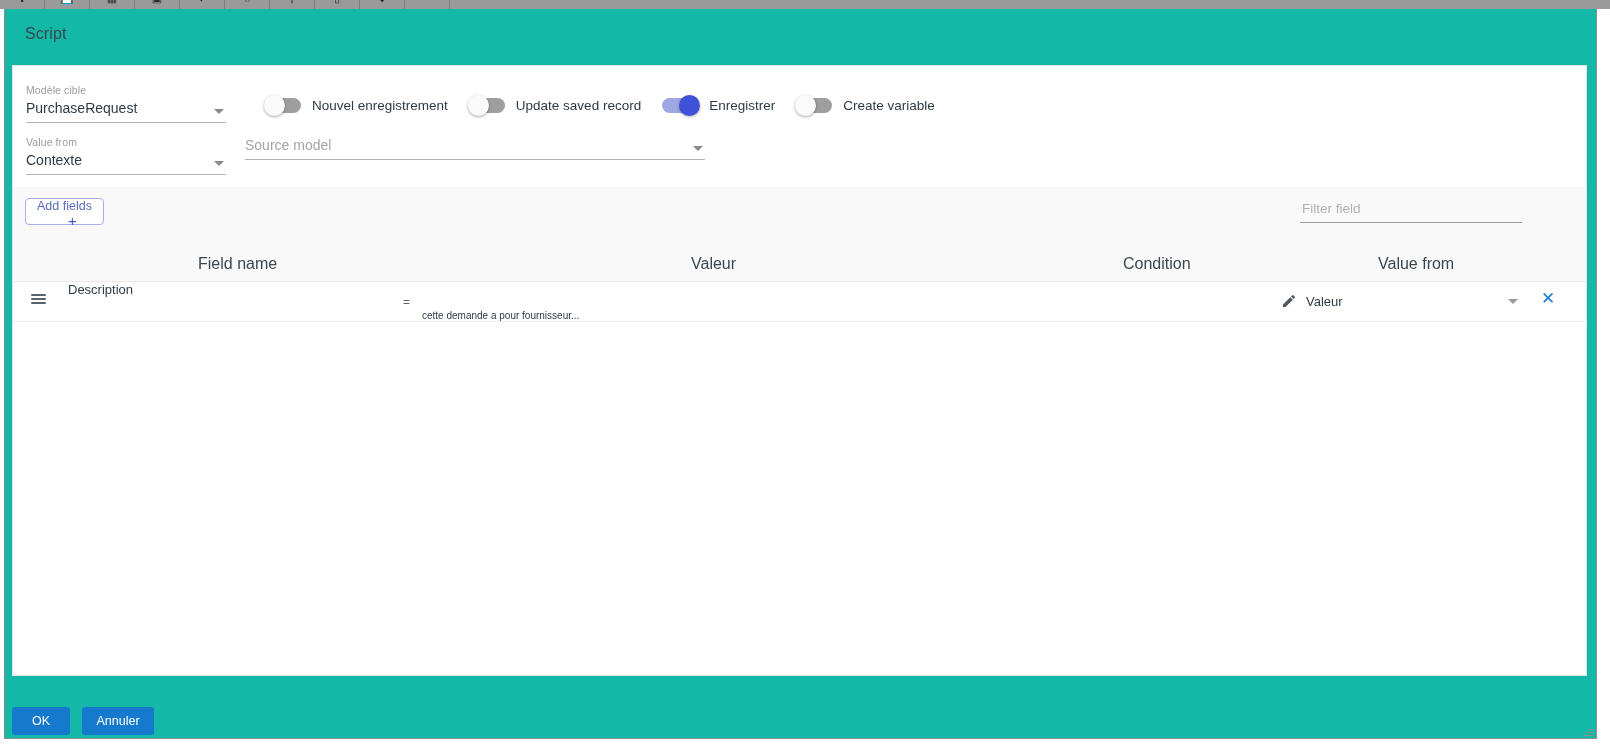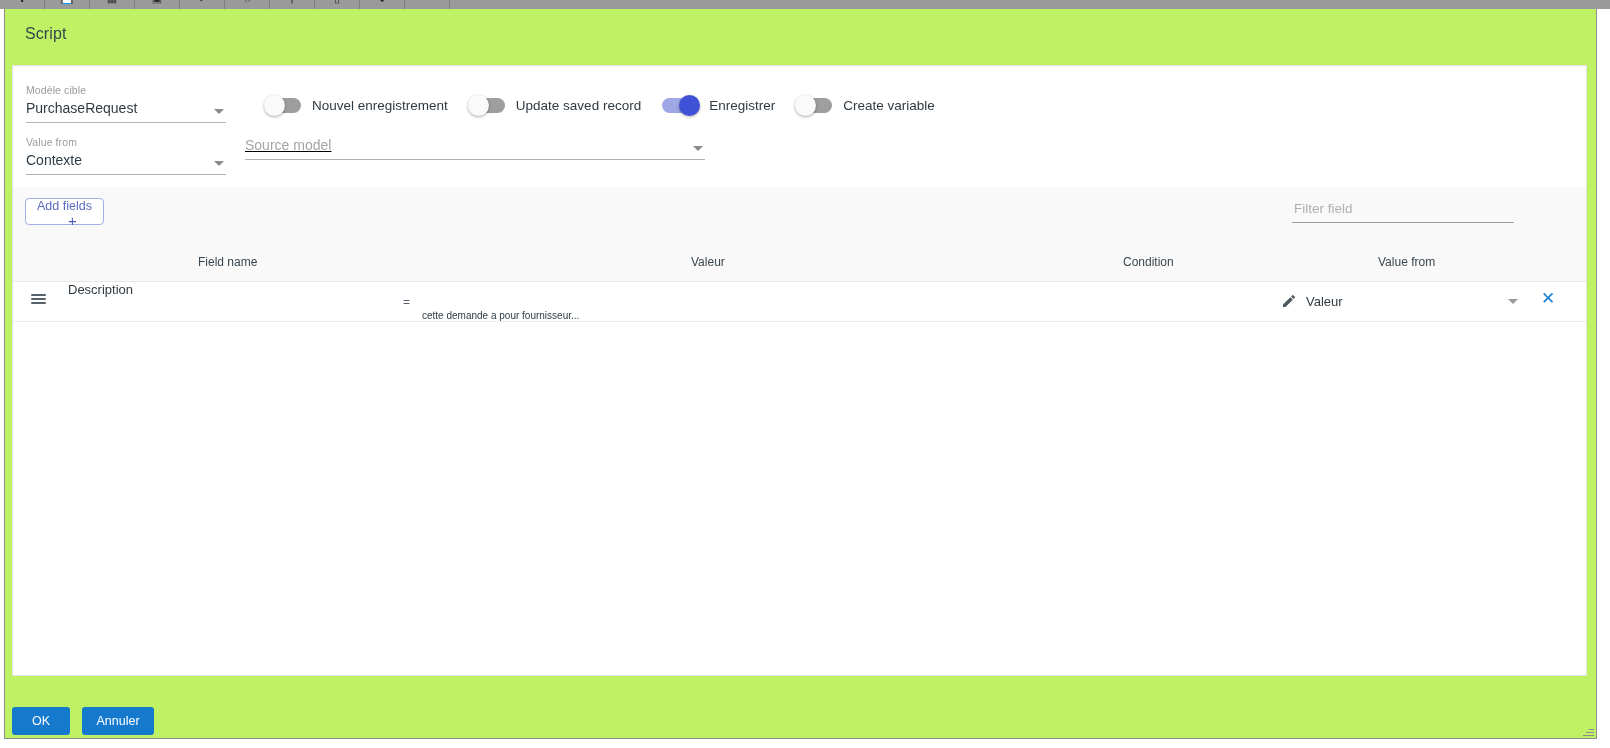--- a/index.html
+++ b/index.html
@@ -47,21 +47,21 @@
     color: #2b2b2b;
   }
 
   
   .window-frame {
     position: absolute;
     left: 4px;
     top: 9px;
     width: 1593px;
     height: 730px;
-    background: #bef264;
+    background: #14b8a6;
     border: 1px solid #8e8e8e;
     border-top: none;
     box-sizing: border-box;
   }
 
   
   .dialog-title {
     position: absolute;
     left: 20px;
     top: 16px;
@@ -117,21 +117,21 @@
     right: 2px;
     bottom: 8px;
     width: 0; height: 0;
     border-left: 5px solid transparent;
     border-right: 5px solid transparent;
     border-top: 5px solid #8a8a8a;
   }
 
   .sel-target  { left: 13px; top: 18px; }
   .sel-from    { left: 13px; top: 70px; }
-  .sel-source  { left: 232px; top: 70px; text-decoration: underline; }
+  .sel-source  { left: 232px; top: 70px; }
   .sel-source .select-control { width: 460px; }
 
   
   .toggles-row {
     position: absolute;
     left: 252px;
     top: 32px;
     display: flex;
     align-items: center;
   }
@@ -208,21 +208,21 @@
   }
   .add-fields-btn .plus {
     margin-left: 16px;
     font-size: 15px;
     line-height: 15px;
     color: #4b5bbd;
   }
 
   .filter-field {
     position: absolute;
-    right: 72px;
+    right: 64px;
     top: 12px;
     width: 222px;
     border-bottom: 1px solid #9e9e9e;
     padding-bottom: 5px;
   }
   .filter-field input {
     border: none;
     outline: none;
     background: transparent;
     width: 100%;
@@ -236,21 +236,21 @@
 
   .grid-header {
     position: relative;
     height: 37px;
     background: #f9f9f9;
     border-bottom: 1px solid #e8e8e8;
   }
   .grid-header .col-head {
     position: absolute;
     top: 11px;
-    font-size: 12px;
+    font-size: 16px;
     color: #3a4750;
     white-space: nowrap;
   }
 
   .grid-row {
     position: relative;
     height: 39px;
     background: #ffffff;
     border-bottom: 1px solid #eeeeee;
   }

